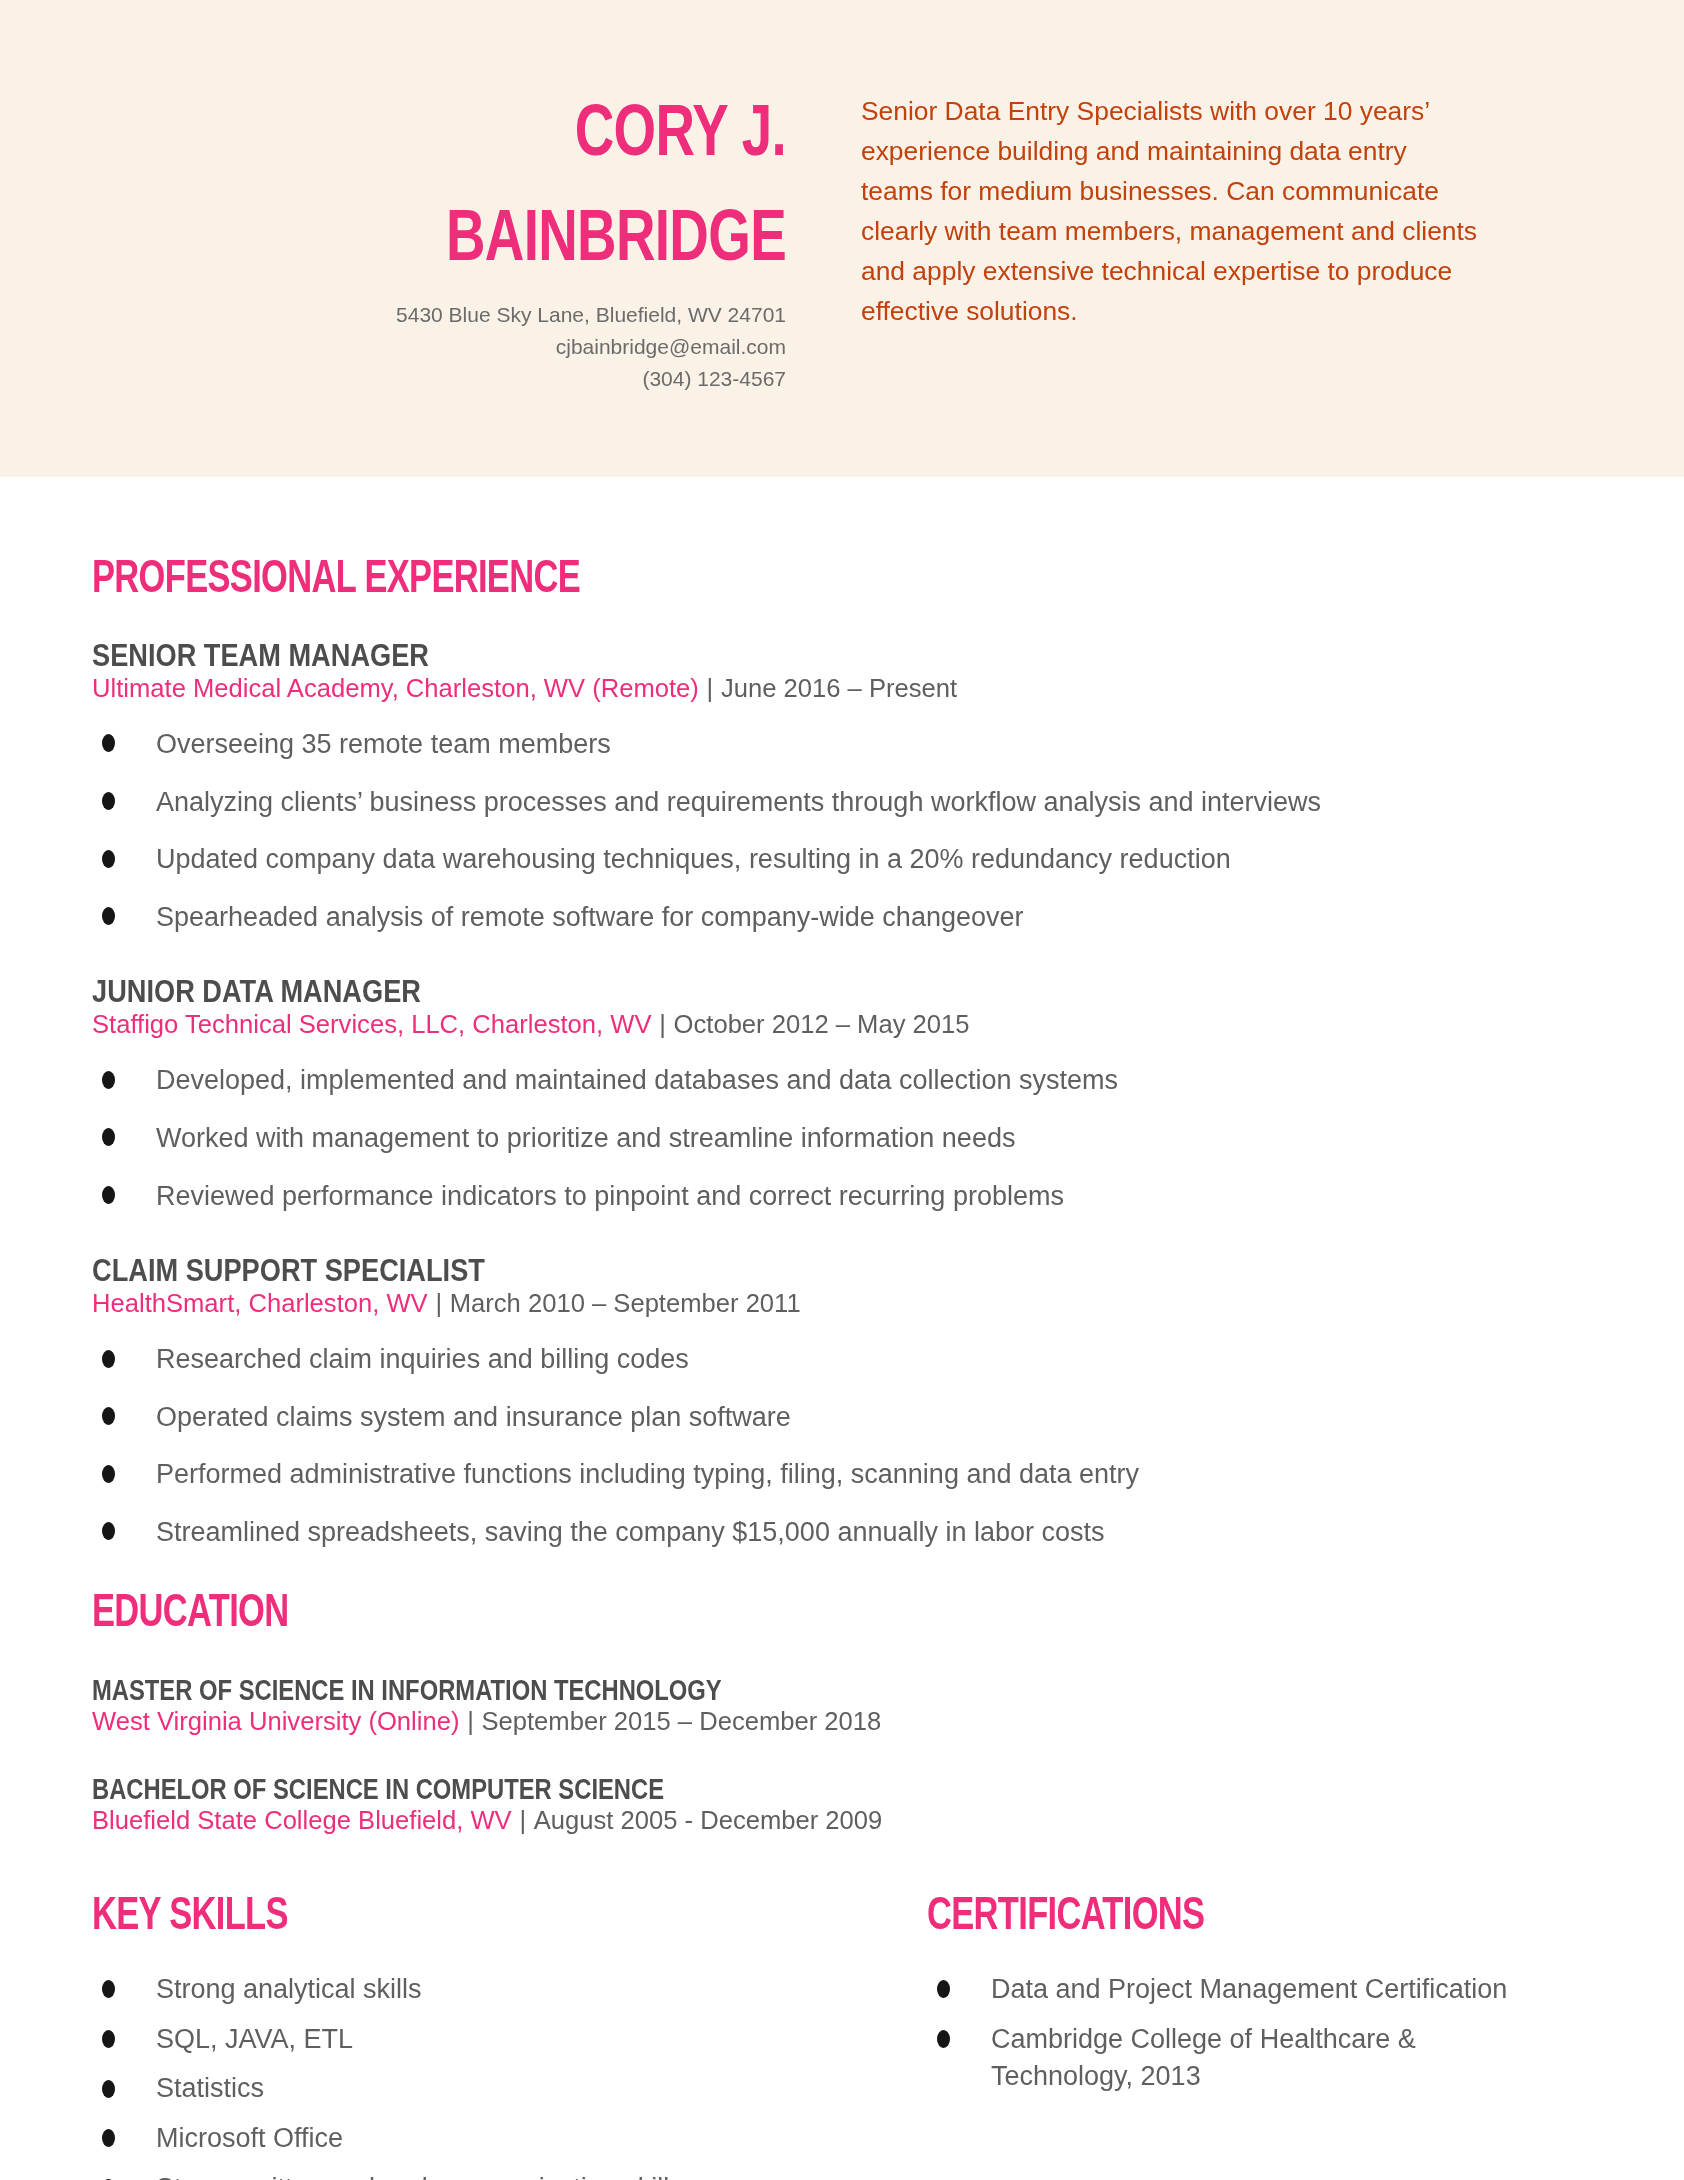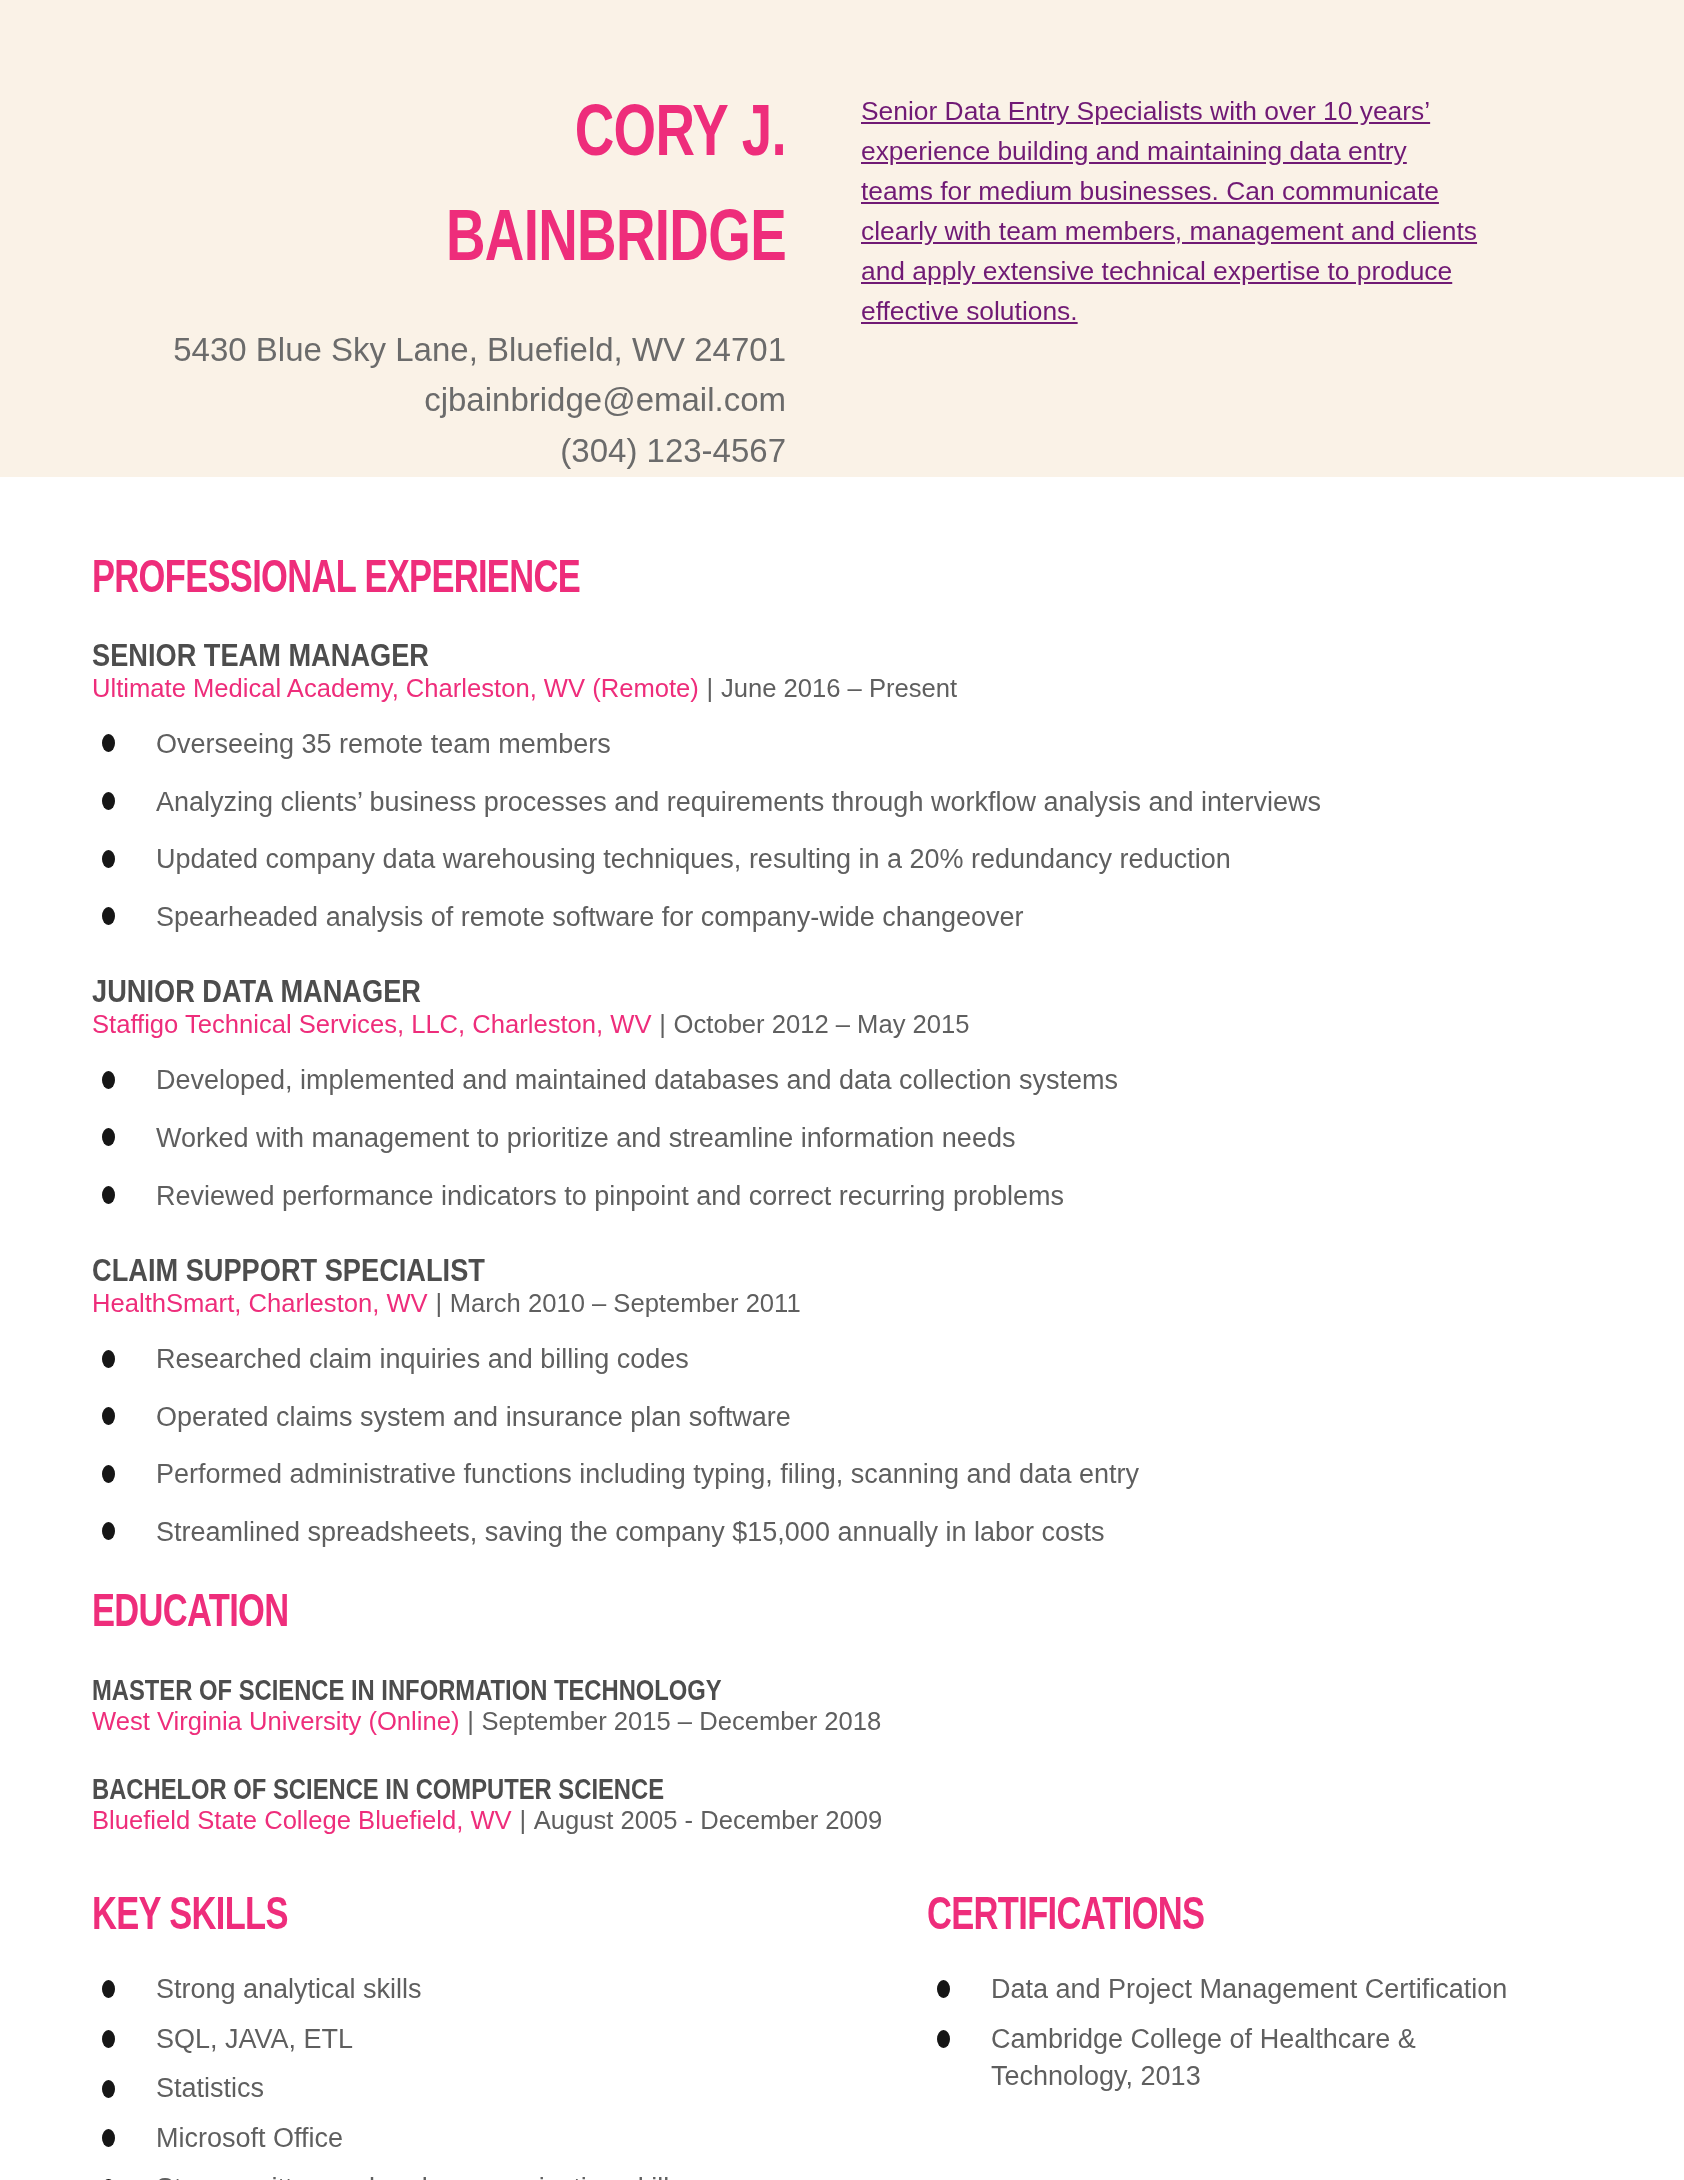--- a/index.html
+++ b/index.html
@@ -14,24 +14,24 @@
     display:flex;align-items:flex-start;
     padding:77px 204px 0 94px;
   }
   .id-block{width:692px;flex:0 0 692px;text-align:right;}
   .name{
     margin:0;font-size:73px;line-height:1.44;font-weight:bold;
     color:var(--accent,#ee2d7b);letter-spacing:-0.9px;
     transform:scaleX(0.75);transform-origin:100% 0;white-space:nowrap;
   }
   .name .nl{display:block;}
-  .contact{margin-top:38px;font-size:33px;line-height:1.52;color:#6b6b6b;}
+  .contact{margin-top:12px;font-size:21px;line-height:1.52;color:#6b6b6b;}
   .summary{
     flex:0 0 620px;width:620px;margin:0 0 0 75px;padding-top:13.6px;
-    font-size:26.4px;line-height:1.52;color:#701a75;text-decoration:underline;
+    font-size:26.4px;line-height:1.52;color:#c2410c;
   }
   
   .content{padding:0 92px;}
   h2.section{
     margin:0;font-size:46px;font-weight:bold;letter-spacing:-0.9px;
     color:var(--accent,#ee2d7b);
     transform:scaleX(0.75);transform-origin:0 50%;white-space:nowrap;
     overflow:visible;
   }
   h2.first{margin-top:72px;}

